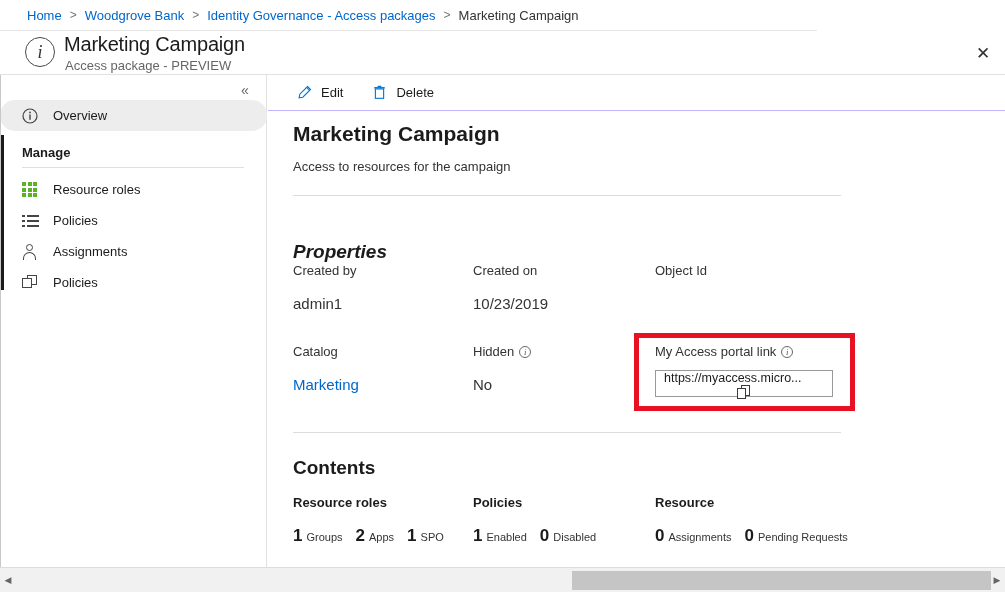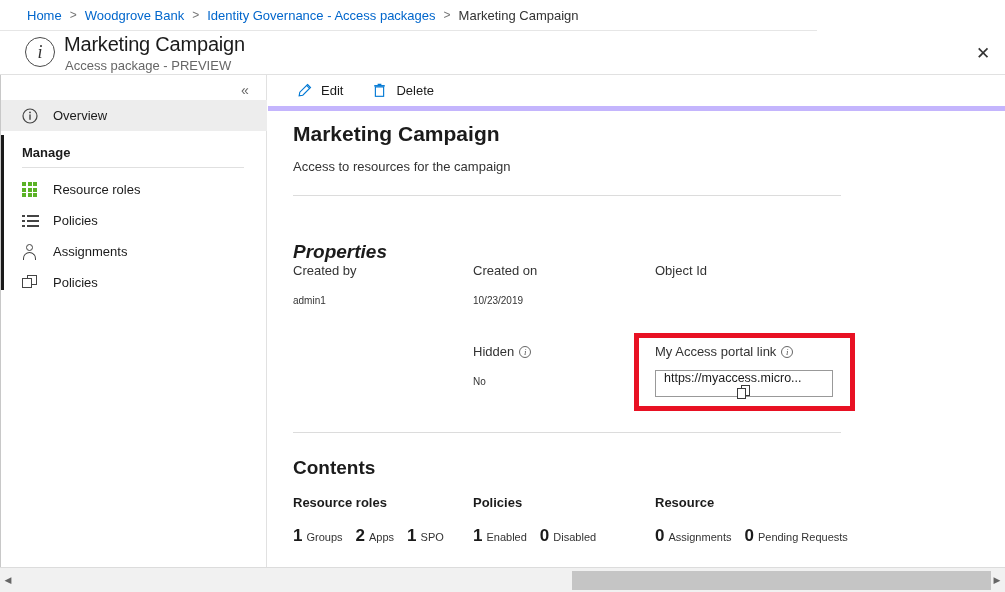--- a/index.html
+++ b/index.html
@@ -60,21 +60,21 @@
   .collapse-btn {
     position: absolute; right: 9px; top: 4px; width: 24px; height: 22px;
     display: flex; align-items: center; justify-content: center;
     color: #666; font-size: 14px; cursor: pointer;
   }
 
   .nav-item {
     position: relative; height: 31px; display: flex; align-items: center;
     padding-left: 22px; font-size: 13px; color: #1b1b1b; cursor: pointer;
   }
-  .nav-item.selected { background: #ededed; }
+  .nav-item.selected { background: #ededed; border-radius: 15px; }
   .nav-icon {
     width: 20px; height: 18px; margin-right: 11px;
     display: flex; align-items: center; justify-content: flex-start;
     flex: 0 0 20px;
   }
   .nav-label { white-space: nowrap; }
 
   .overview-row { position: absolute; left: 0; top: 25px; width: 267px; }
 
   .section-head {
@@ -113,21 +113,21 @@
     border: 1.3px solid #444; background: #fff; }
 
   
   .content {
     position: absolute; left: 268px; top: 75px; width: 737px; height: 492px;
     background: #fff; overflow: hidden;
   }
   .toolbar {
     position: absolute; left: 0; top: 0; width: 737px; height: 36px;
     display: flex; align-items: center; padding-left: 24px;
-    border-bottom: 5px solid #c4b5fd;
+    border-bottom: 1px solid #c4b5fd;
   }
   .tb-btn {
     display: flex; align-items: center; height: 28px; padding: 0 10px 0 2px;
     margin-right: 14px; font-size: 13px; color: #1b1b1b; cursor: pointer;
   }
   .tb-ico { width: 20px; height: 18px; margin-right: 7px; display: flex;
     align-items: center; justify-content: center; color: #0078d4; }
 
   .c-title {
     position: absolute; left: 25px; top: 47px;
@@ -147,21 +147,21 @@
   .props-title { top: 166px; font-style: italic; }
   .contents-title { top: 382px; }
 
   .pgrid { position: absolute; left: 25px; top: 188px; width: 610px; }
   .prow { position: relative; height: 81px; }
   .pcell { position: absolute; top: 0; }
   .pcol-0 { left: 0; }
   .pcol-1 { left: 180px; }
   .pcol-2 { left: 362px; }
   .plabel { font-size: 13px; color: #333; display: flex; align-items: center; }
-  .pvalue { margin-top: 17px; font-size: 10px; color: #333; }
+  .pvalue { margin-top: 17px; font-size: 15px; color: #333; }
   .pvalue.link { color: #0066cc; cursor: pointer; }
   .info-sm {
     display: inline-flex; align-items: center; justify-content: center;
     width: 12px; height: 12px; border: 1px solid #666; border-radius: 50%;
     font-size: 9px; color: #555; margin-left: 5px;
     font-family: "Liberation Serif", serif; font-style: italic;
   }
 
   .link-field {
     margin-top: 11px; width: 178px; height: 27px; border: 1px solid #999;
@@ -342,20 +342,24 @@
           <div class="plabel">Created on</div>
           <div class="pvalue">10/23/2019</div>
         </div>
         <div class="pcell pcol-2">
           <div class="plabel">Object Id</div>
           <div class="pvalue"></div>
         </div>
       </div>
 
       <div class="prow">
+        <div class="pcell pcol-0">
+          <div class="plabel">Catalog</div>
+          <div class="pvalue link">Marketing</div>
+        </div>
         <div class="pcell pcol-1">
           <div class="plabel">
             <span>Hidden</span>
             <span class="info-sm">i</span>
           </div>
           <div class="pvalue">No</div>
         </div>
         <div class="pcell pcol-2">
           <div class="plabel">
             <span>My Access portal link</span>

